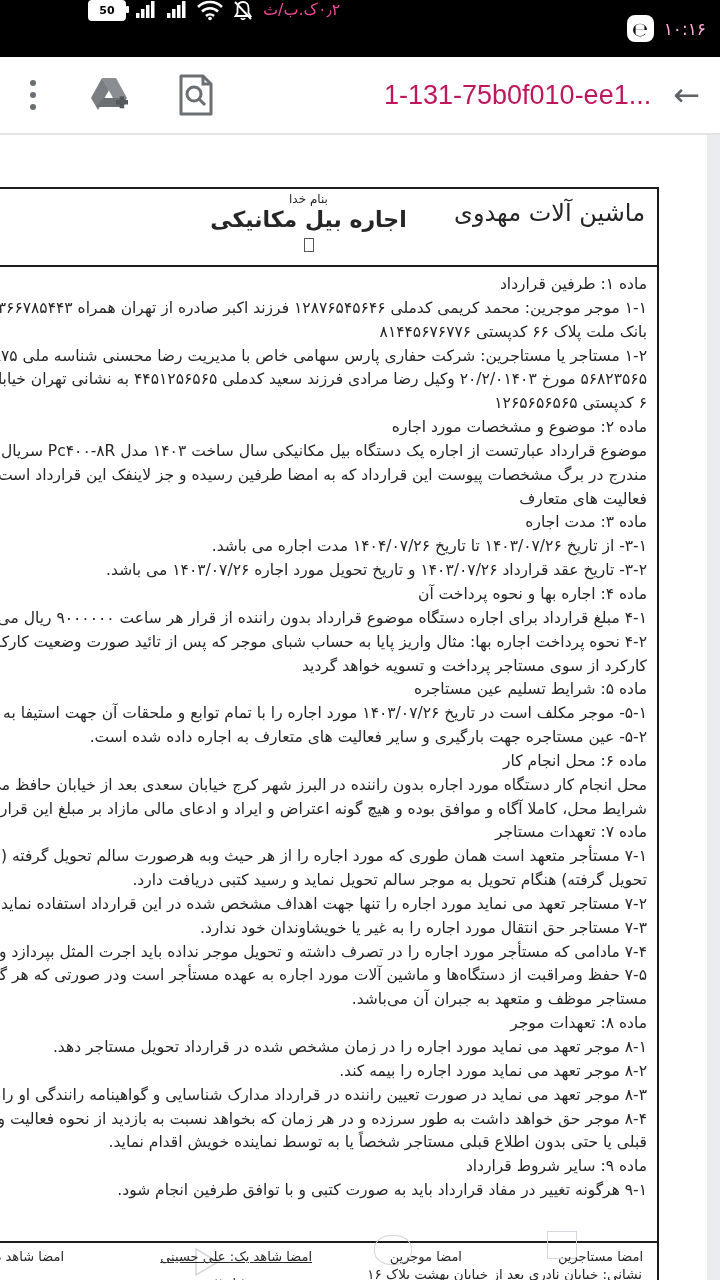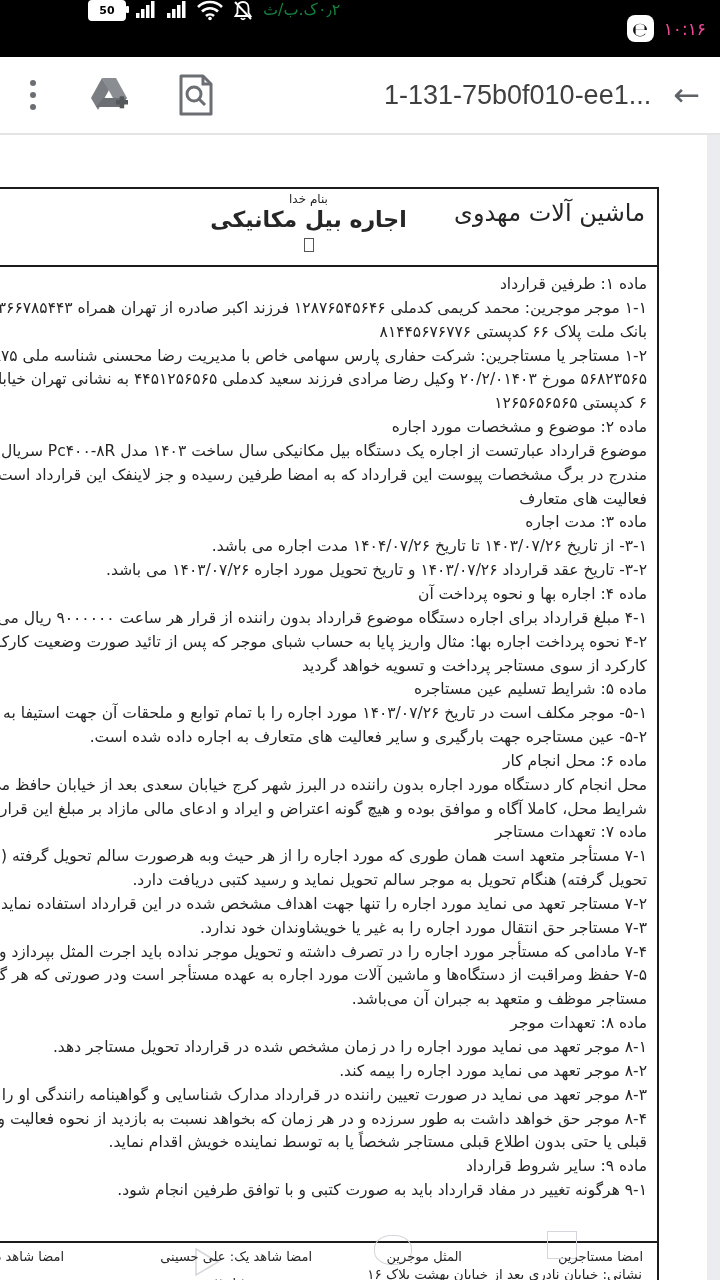--- a/index.html
+++ b/index.html
@@ -2,34 +2,34 @@
 <html lang="fa"><head>
 <meta charset="utf-8">
 <style>
   html,body{margin:0;padding:0;}
   body{width:720px;height:1280px;overflow:hidden;position:relative;background:#fff;
        font-family:"DejaVu Sans",sans-serif;}
   
   .statusbar{position:absolute;top:0;left:0;width:720px;height:57px;background:#000;color:#fff;}
   .sb-left{position:absolute;left:88px;top:0;height:57px;display:flex;align-items:flex-start;gap:9px;}
   .sb-right{position:absolute;right:14px;top:0;height:57px;display:flex;align-items:center;gap:10px;}
-  .sb-text{font-size:16px;color:#15803d;}
-  .sb-time{font-size:17px;color:#ec4899;}
+  .sb-text{font-size:16px;color:#ec4899;}
+  .sb-time{font-size:17px;color:#f9a8d4;}
   .app-badge{width:27px;height:27px;background:#fff;border-radius:8px;color:#111;
              display:flex;align-items:center;justify-content:center;font-size:19px;font-weight:bold;}
   .batt{position:relative;width:34px;height:17px;border:2px solid #fff;border-radius:4px;background:#fff;
         display:flex;align-items:center;justify-content:center;}
   .batt-txt{font-size:11px;color:#000;font-weight:bold;line-height:1;}
   .batt-cap{position:absolute;right:-5px;top:4px;width:3px;height:7px;background:#fff;border-radius:1px;}
   
   .toolbar{position:absolute;top:57px;left:0;width:720px;height:76px;background:#fff;
            border-bottom:2px solid #e4e4e4;}
   .tb-left{position:absolute;left:24px;top:0;height:76px;display:flex;align-items:center;gap:44px;}
   .tb-right{position:absolute;right:20px;top:0;height:76px;display:flex;align-items:center;gap:22px;}
-  .tb-title{font-family:"Liberation Sans",sans-serif;font-size:27px;color:#404040;white-space:nowrap;}
+  .tb-title{font-family:"Liberation Sans",sans-serif;font-size:27px;color:#be185d;white-space:nowrap;}
   .back-arrow{font-size:32px;color:#5f6368;line-height:1;}
   .dots{display:flex;flex-direction:column;gap:6px;padding:6px;}
   .dots i{width:6px;height:6px;border-radius:50%;background:#6b6f73;}
   
   .viewer-strip{position:absolute;top:135px;right:0;width:13px;height:1145px;background:#ebecf0;}
   
   .sheet{position:absolute;top:187px;left:-42px;width:697px;height:1100px;
          border:2.5px solid #1b1b1b;background:#fff;color:#262626;direction:rtl;}
   .doc-header{position:relative;height:76px;border-bottom:2.5px solid #1b1b1b;}
   .company{position:absolute;right:12px;top:10px;font-size:24px;}
@@ -167,19 +167,19 @@
     </div>
 
   <div class="sig-area">
     <svg class="shape" style="left:234px;top:4px;border:none;" width="26" height="30" viewBox="0 0 26 30">
       <polygon points="2,2 24,15 2,28" fill="none" stroke="#d5d5db" stroke-width="1.5"></polygon>
     </svg>
     <div class="shape" style="left:414px;top:-8px;width:36px;height:28px;border-radius:45%;"></div>
     <div class="shape" style="left:587px;top:-12px;width:28px;height:26px;"></div>
 
     <span class="sig" style="right:14px;">امضا مستاجرین</span>
-    <span class="sig" style="right:195px;">المثل موجرین</span>
-    <span class="sig" style="right:345px;">امضا شاهد یک: علی حسینی</span>
+    <span class="sig" style="right:195px;">امضا موجرین</span>
+    <span class="sig" style="right:345px;text-decoration:underline;">امضا شاهد یک: علی حسینی</span>
     <span class="sig" style="right:593px;">امضا شاهد دو: ف</span>
     <span class="addr">نشانی: خیابان نادری بعد از خیابان بهشت پلاک ۱۶</span>
     <span class="pagenum">۱ از ۲</span>
   </div>
 </div>
 
 </body></html>

